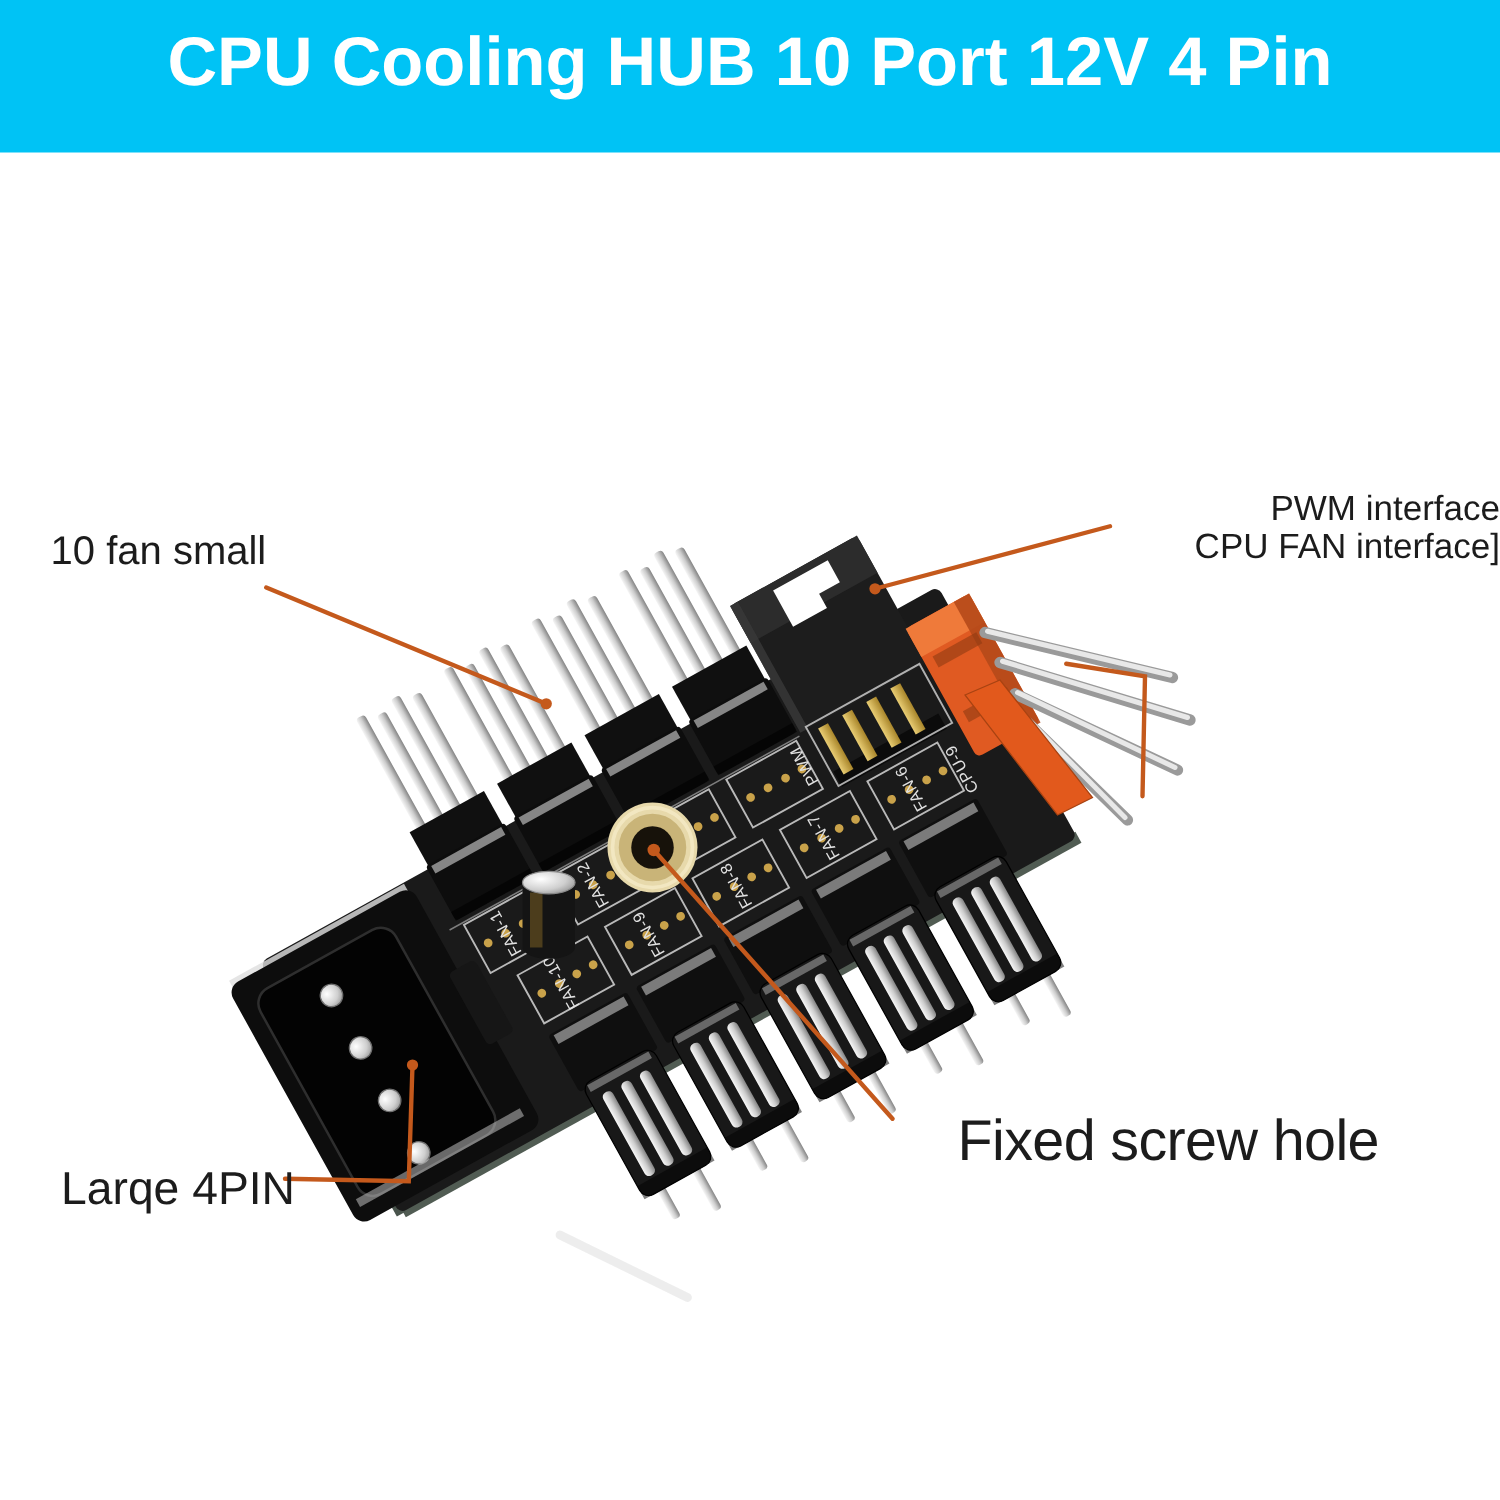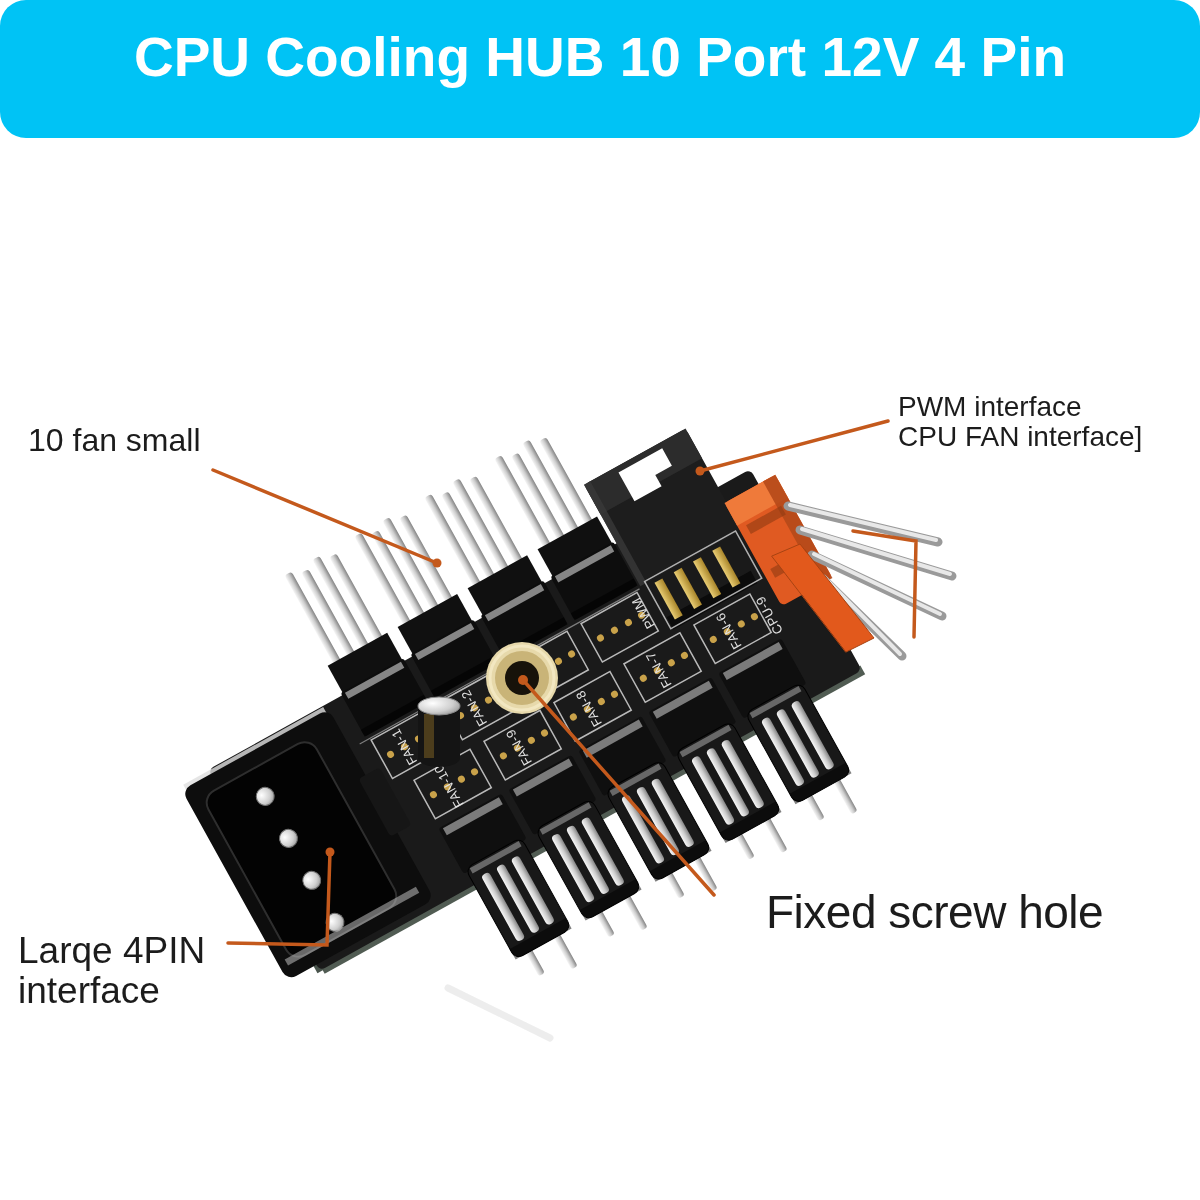--- a/index.html
+++ b/index.html
@@ -1,31 +1,31 @@
 <!DOCTYPE html>
 <html><head>
 <meta charset="utf-8">
 <style>
   html,body{margin:0;padding:0;}
   body{
     width:1200px;height:1200px;position:relative;background:#ffffff;
     font-family:"Liberation Sans", sans-serif;overflow:hidden;
   }
   .banner{
-    position:absolute;top:0;left:0;width:1200px;height:138px;
-    background:#00c3f5;display:flex;align-items:center;justify-content:center;border-radius:26px;
+    position:absolute;top:0;left:0;width:1200px;height:122px;
+    background:#00c3f5;display:flex;align-items:center;justify-content:center;
   }
   .banner h1{
     margin:0;transform:translateY(-12px);
     font-size:55px;font-weight:700;letter-spacing:0px;color:#ffffff;
     font-family:"Liberation Sans", sans-serif;
   }
   .scene{position:absolute;left:0;top:0;width:1200px;height:1200px;}
   .callout-label{
-    position:absolute;color:#1c1c1c;text-align:left;
+    position:absolute;color:#1c1c1c;text-align:right;
     font-family:"Liberation Sans", sans-serif;
   }
   .lbl-fan{left:28px;top:424px;width:185px;font-size:32px;line-height:33px;}
   .lbl-pwm{left:898px;top:392px;width:302px;font-size:28px;line-height:30px;}
   .lbl-large{left:18px;top:899px;width:218px;font-size:37px;line-height:40px;margin-top:32px;}
   .lbl-screw{left:766px;top:885px;width:420px;font-size:46px;letter-spacing:-0.5px;text-align:left;}
   .silk{fill:#e2e2e2;font-size:13px;font-family:"Liberation Sans", sans-serif;letter-spacing:0.5px;}
 </style>
 </head>
 <body>
@@ -204,18 +204,17 @@
   <div>10 fan small</div>
 </div>
 
 <div class="callout-label lbl-pwm">
   <div>PWM interface</div>
   <div>CPU FAN interface]</div>
 </div>
 
 <div class="callout-label lbl-large">
   <div>Larqe 4PIN</div>
-  <div>interface</div>
 </div>
 
 <div class="callout-label lbl-screw">
   <span>Fixed screw hole</span>
 </div>
 
 </body></html>

